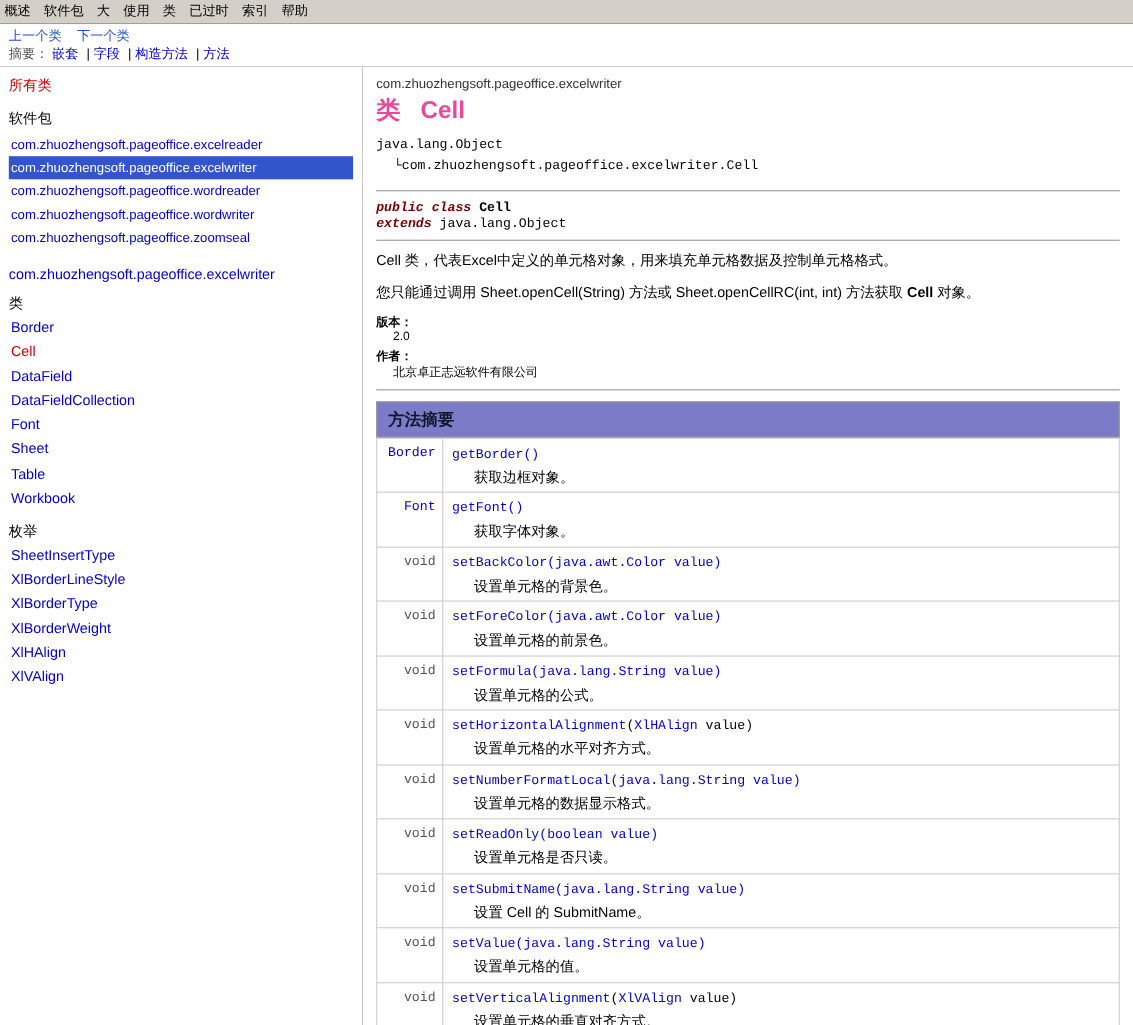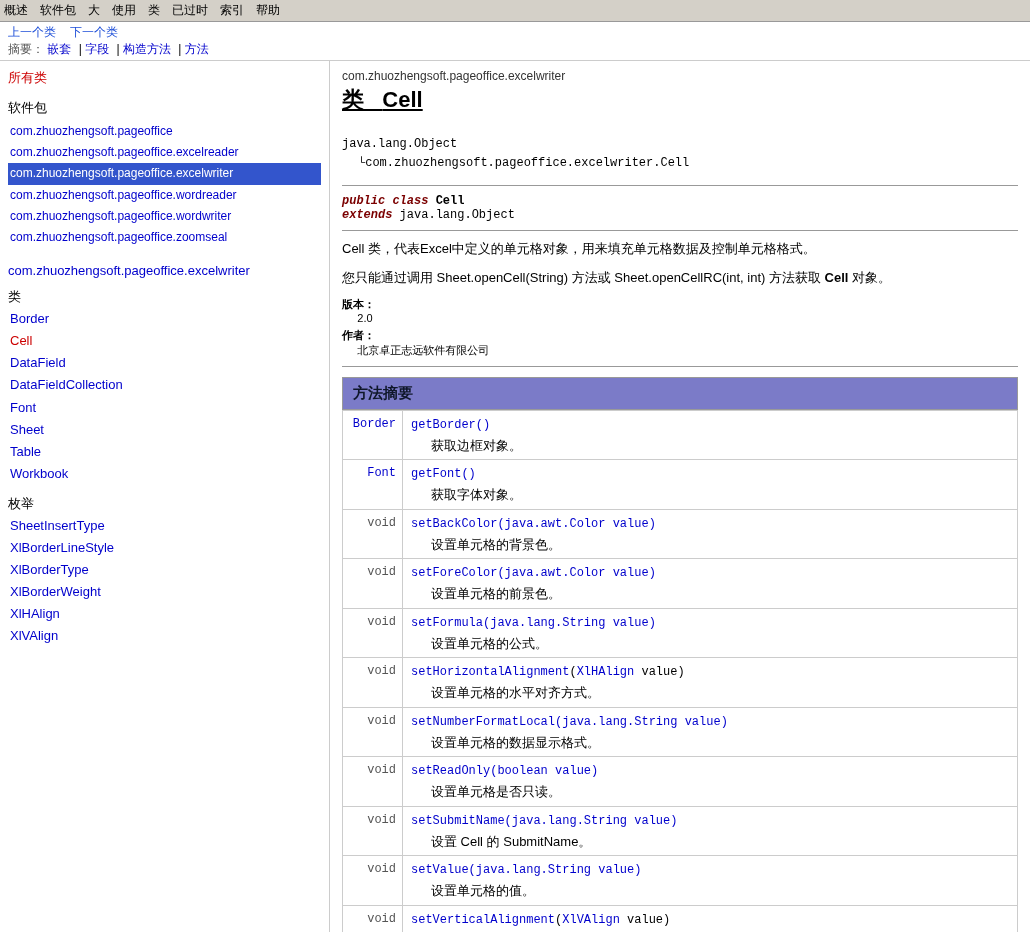--- a/index.html
+++ b/index.html
@@ -110,23 +110,22 @@
     }
 
     .content .package-name {
       font-size: 12px;
       color: #333;
       margin-bottom: 2px;
     }
     .content .class-title {
       font-size: 22px;
       font-weight: bold;
-      margin-bottom: 20px;
-      color: #000000;
-      text-decoration: underline;
+      margin-bottom: 8px;
+      color: #ec4899;
     }
     .content .hierarchy {
       font-family: 'Courier New', monospace;
       font-size: 12px;
       color: #000;
       margin-bottom: 12px;
       line-height: 1.6;
     }
     .content .hierarchy .indent {
       padding-left: 16px;
@@ -250,21 +249,20 @@
 <div class="main-container">
 
   <div class="sidebar">
     <div class="all-classes">
       <a href="#">所有类</a>
     </div>
 
     <div class="section-label">软件包</div>
 
     <div id="package-links">
-        <a href="#" class="package-link">com.zhuozhengsoft.pageoffice</a>
         <a href="#" class="package-link">com.zhuozhengsoft.pageoffice.excelreader</a>
         <a href="#" class="package-link selected">com.zhuozhengsoft.pageoffice.excelwriter</a>
         <a href="#" class="package-link">com.zhuozhengsoft.pageoffice.wordreader</a>
         <a href="#" class="package-link">com.zhuozhengsoft.pageoffice.wordwriter</a>
         <a href="#" class="package-link">com.zhuozhengsoft.pageoffice.zoomseal</a>
       </div>
 
     <br>
     <div>
       <a href="#" style="color:#00c;text-decoration:none;font-size:13px;">com.zhuozhengsoft.pageoffice.excelwriter</a>

